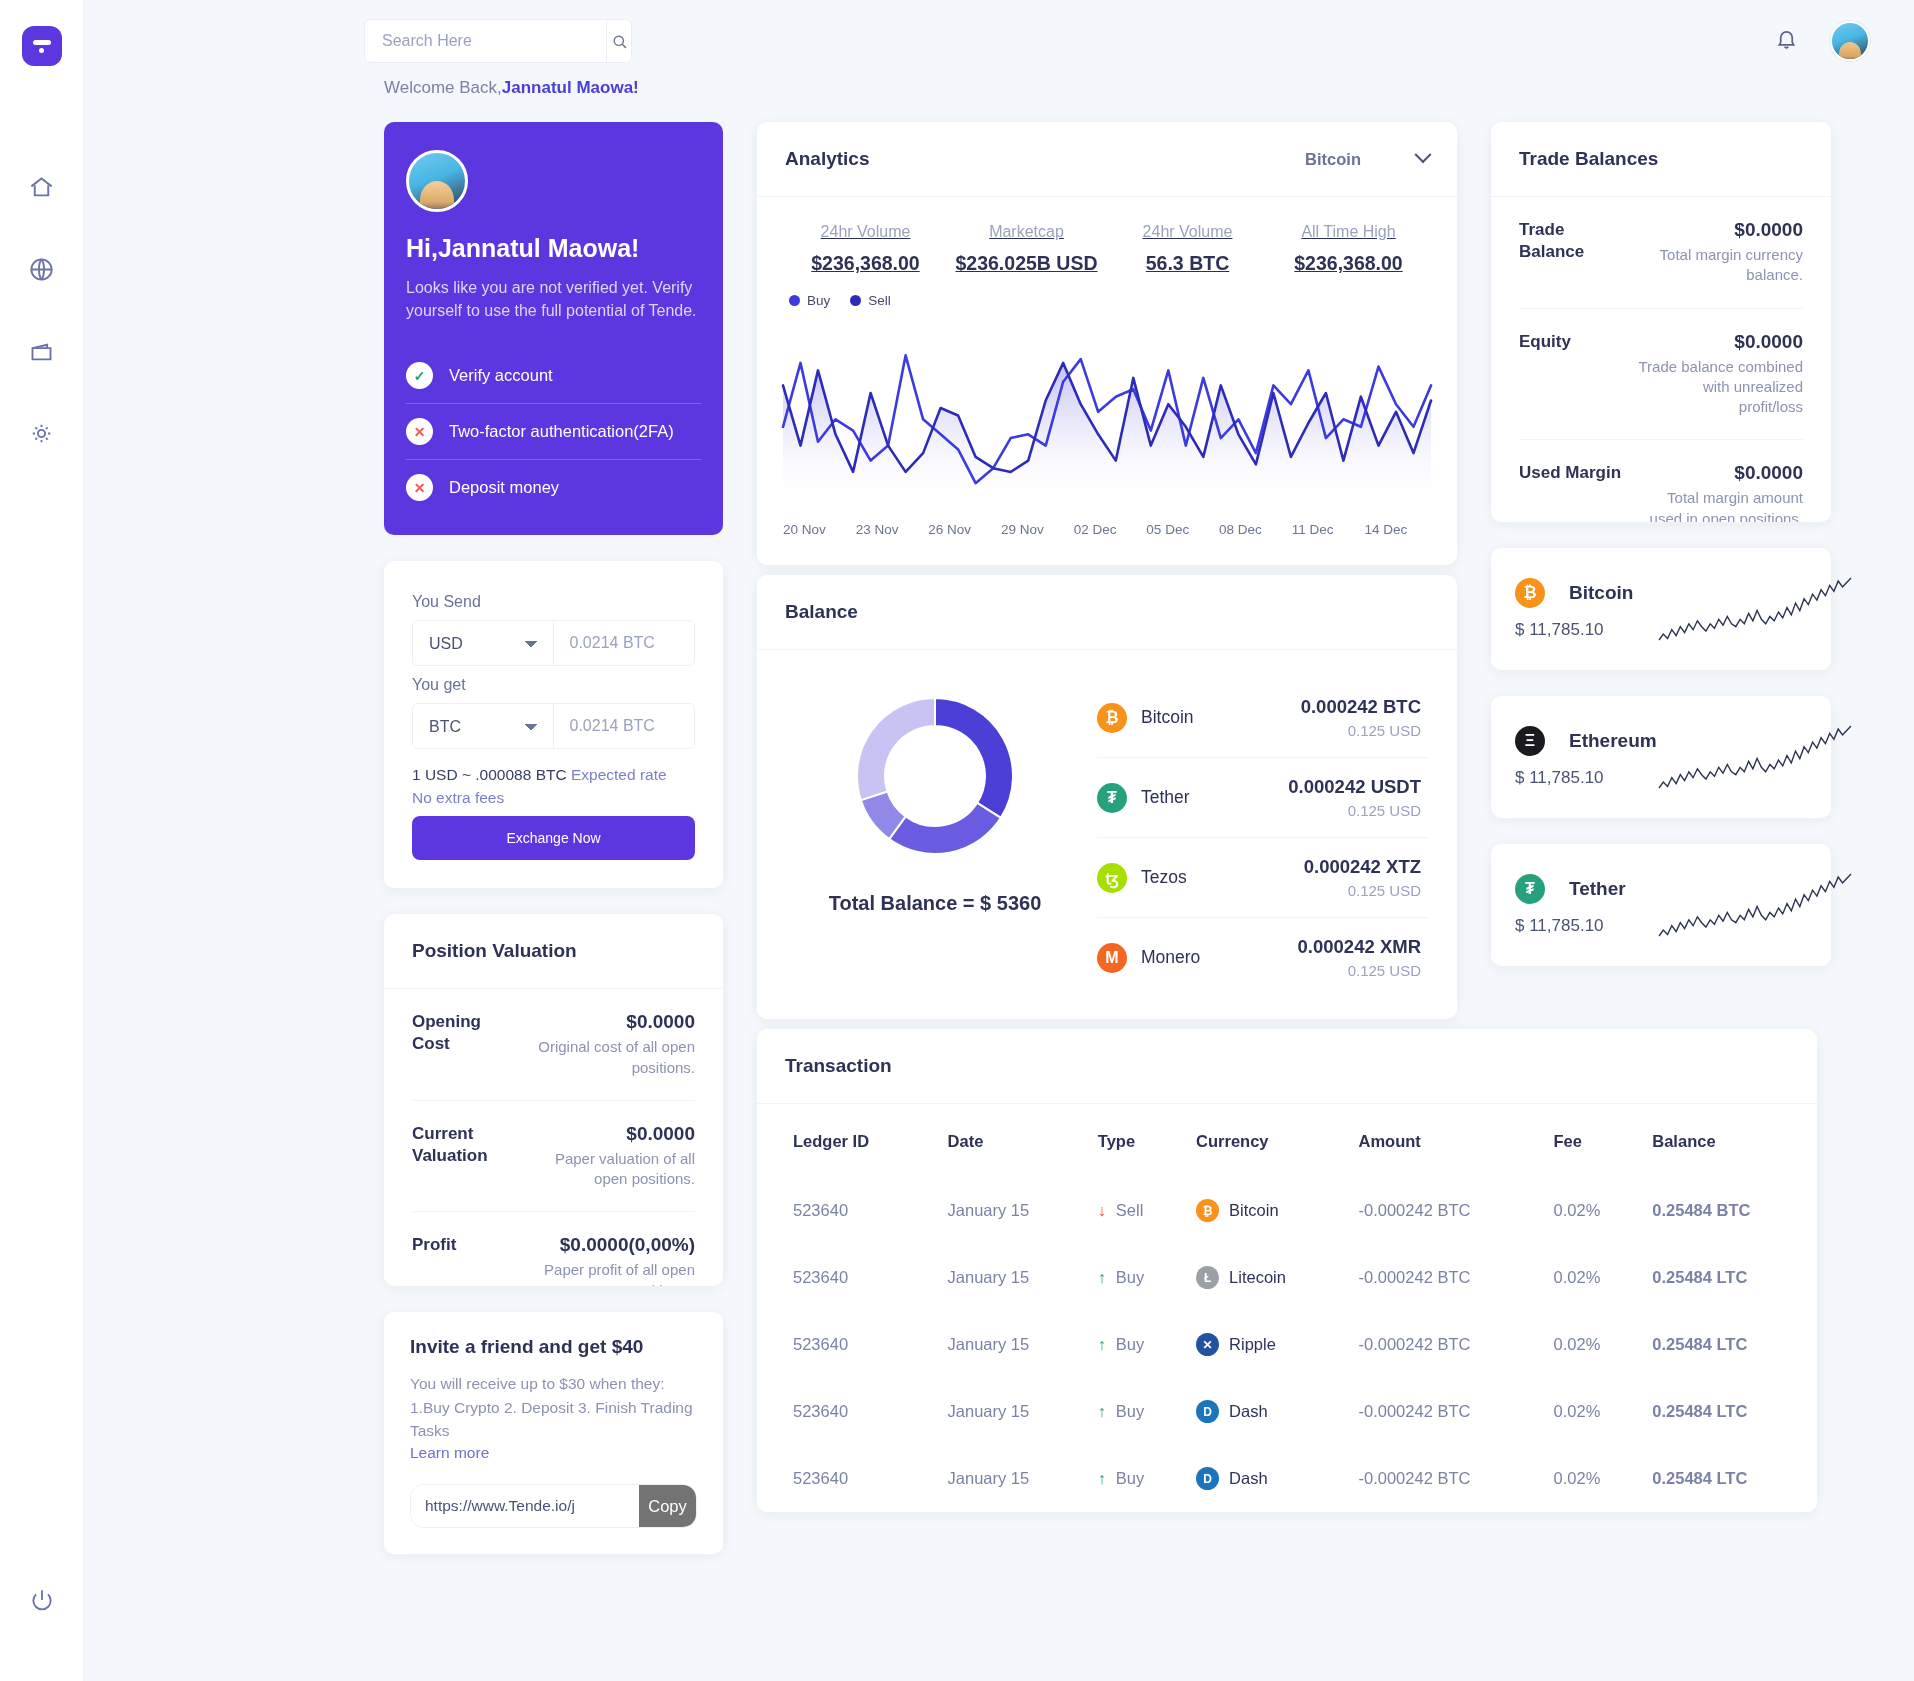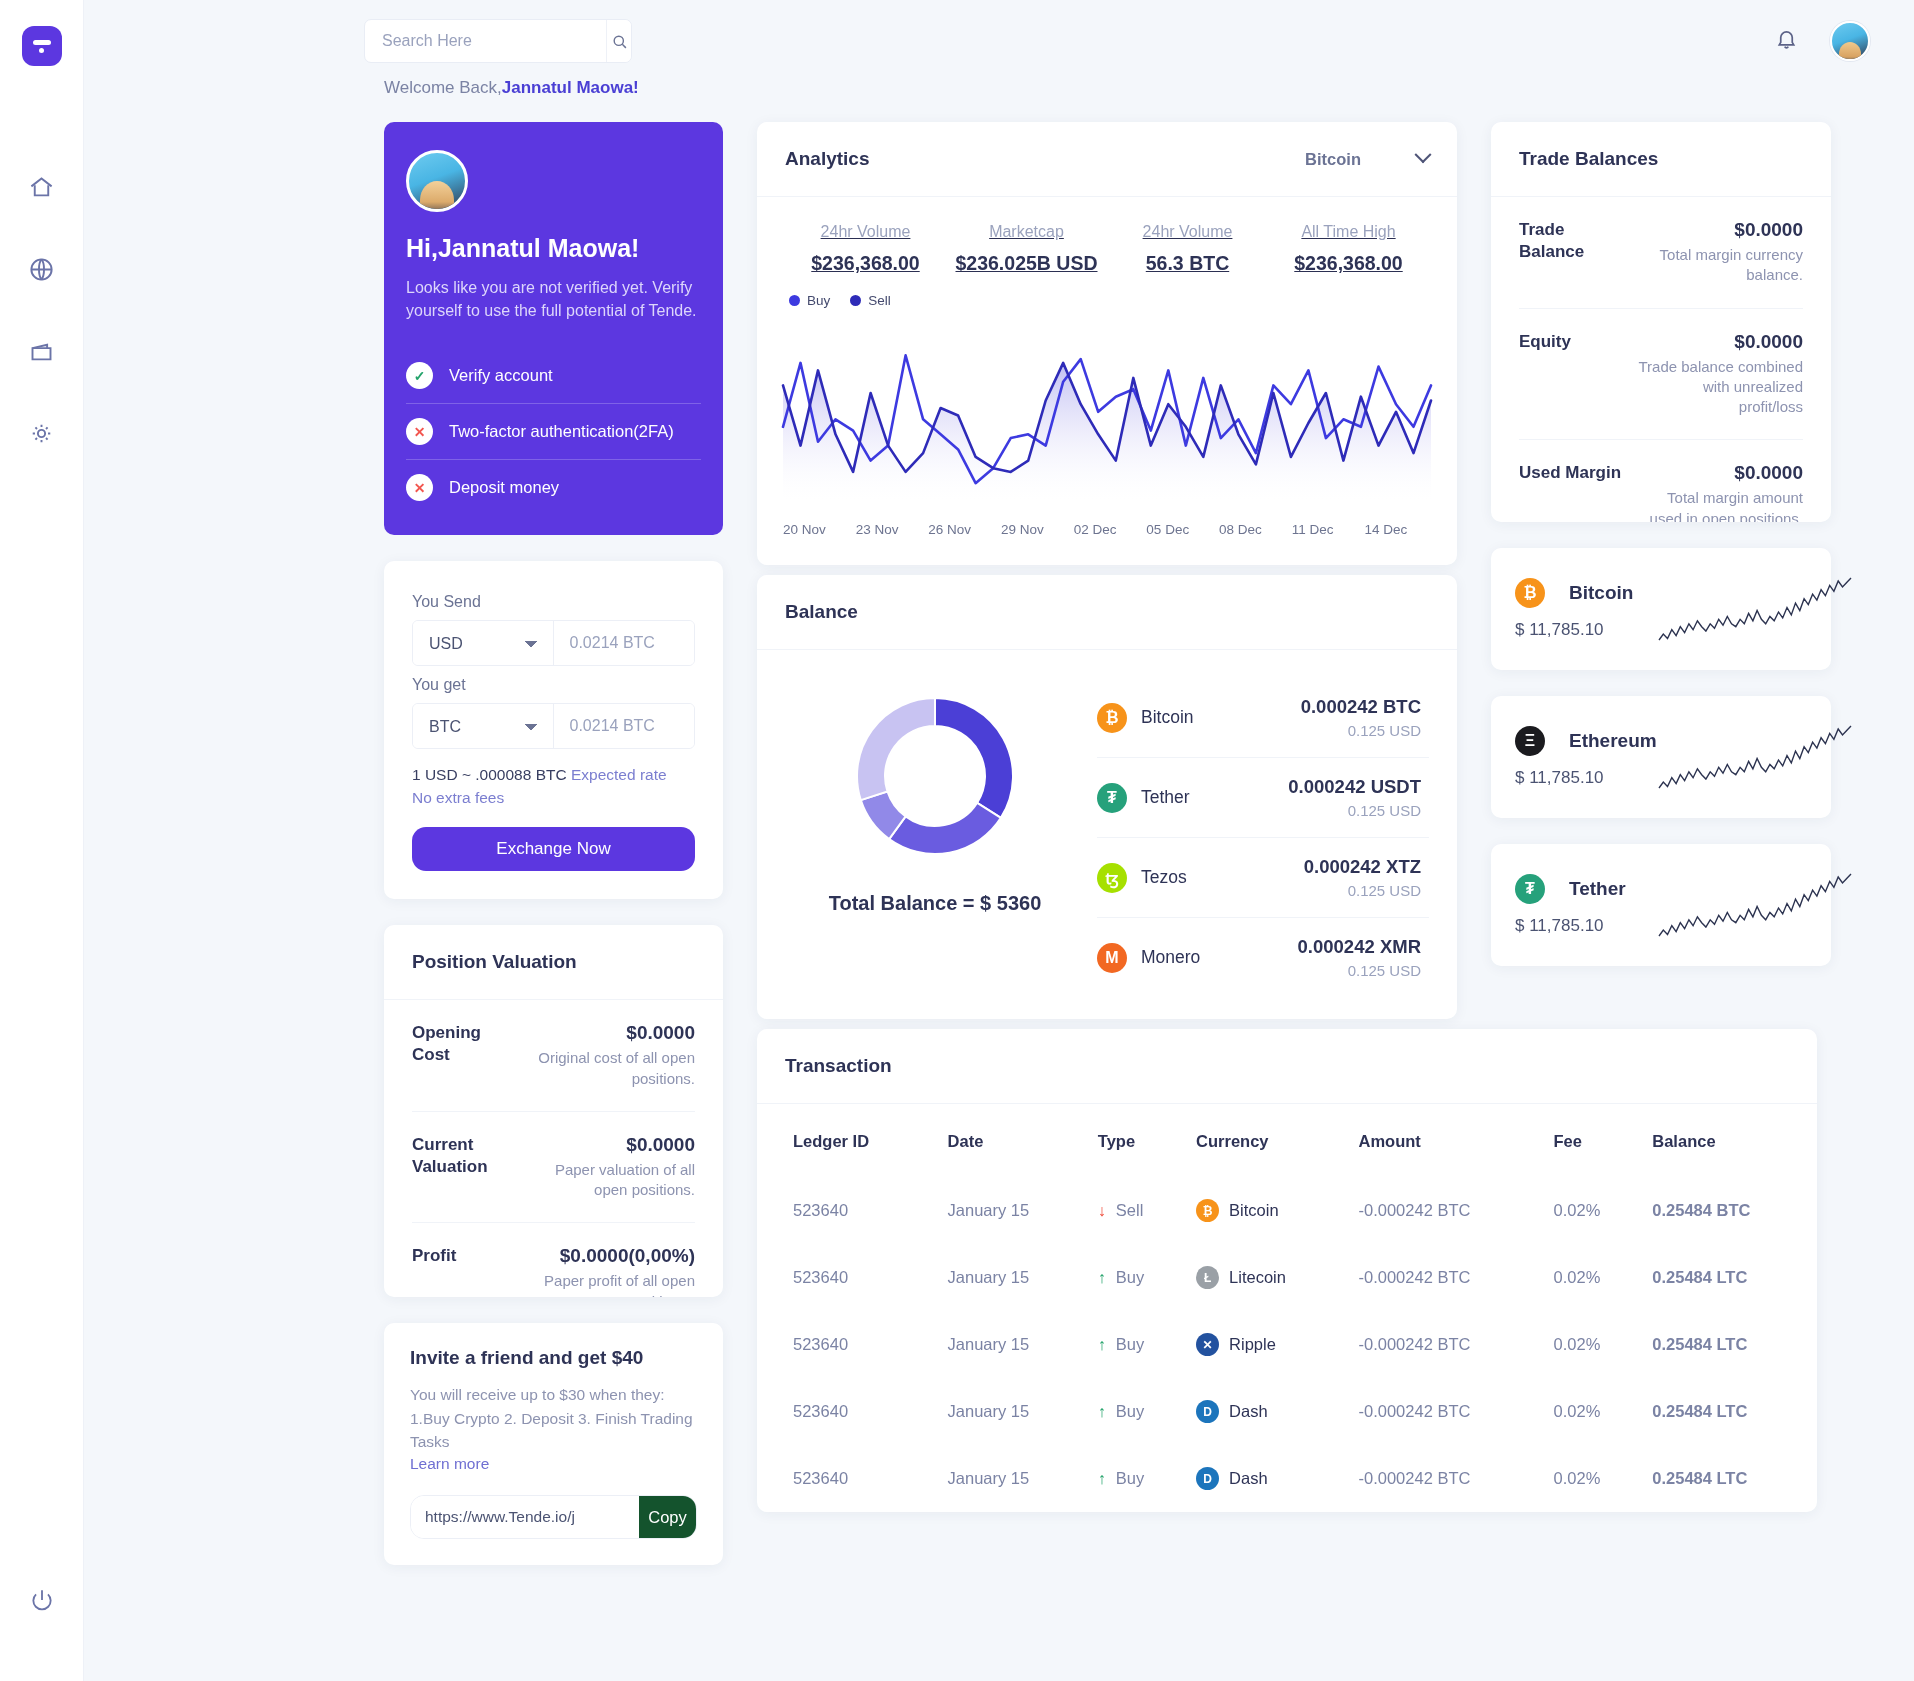--- a/index.html
+++ b/index.html
@@ -135,22 +135,22 @@
   }
   .qt-amt {
     width: 50%; border: 0; padding: 0 16px; font-size: 16px; color: #9aa2bd; outline: none;
     font-family: "Liberation Sans", sans-serif;
   }
   .qt-amt::placeholder { color: #9aa2bd; }
   .qt-rate { font-size: 15.5px; color: #383e61; margin-top: 15px; line-height: 1.45; }
   .qt-rate .muted { color: #7b7ed0; }
   .qt-rate .fees { color: #7b7ed0; display: block; }
   .btn-primary {
-    margin-top: 18px; width: 100%; height: 44px; border: 0; border-radius: 14px;
-    background: #5c37e0; color: #fff; font-size: 17px; cursor: pointer;
+    margin-top: 7px; width: 100%; height: 44px; border: 0; border-radius: 8px;
+    background: #5c37e0; color: #fff; font-size: 14px; cursor: pointer;
     font-family: "Liberation Sans", sans-serif;
   }
 
   
   .kv-list { padding: 0 28px; }
   .kv {
     display: flex; align-items: flex-start; gap: 12px;
     padding: 22px 0; border-bottom: 1px solid #f0f3f8;
   }
   .kv:last-child { border-bottom: 0; }
@@ -166,21 +166,21 @@
   .invite { padding: 24px 26px 26px; }
   .invite h3 { font-size: 19px; font-weight: 700; color: #2e3356; margin-bottom: 14px; }
   .invite p { font-size: 15.5px; color: #8d93b0; line-height: 1.5; }
   .invite a { font-size: 15.5px; color: #6f6fd2; text-decoration: none; cursor: pointer; display: inline-block; margin-top: 2px; }
   .invite-row { margin-top: 22px; display: flex; border: 1px solid #eceff6; border-radius: 14px; overflow: hidden; height: 44px; }
   .invite-url {
     flex: 1; border: 0; outline: none; padding: 0 14px; font-size: 15.5px; color: #4b5372;
     font-family: "Liberation Sans", sans-serif;
   }
   .copy-btn {
-    width: 72px; border: 0; background: #14532d; color: #fff; font-size: 16.5px; cursor: pointer;
+    width: 72px; border: 0; background: #737373; color: #fff; font-size: 16.5px; cursor: pointer;
     font-family: "Liberation Sans", sans-serif;
   }
 
   
   .chart-select {
     display: flex; align-items: center; gap: 56px;
     font-size: 16.5px; color: #6b7394; cursor: pointer;
   }
   .chev { width: 12px; height: 12px; border-right: 2px solid #4e5477; border-bottom: 2px solid #4e5477; transform: rotate(45deg) translate(-3px,-3px); }
   .stats { display: flex; padding: 26px 28px 0; }

